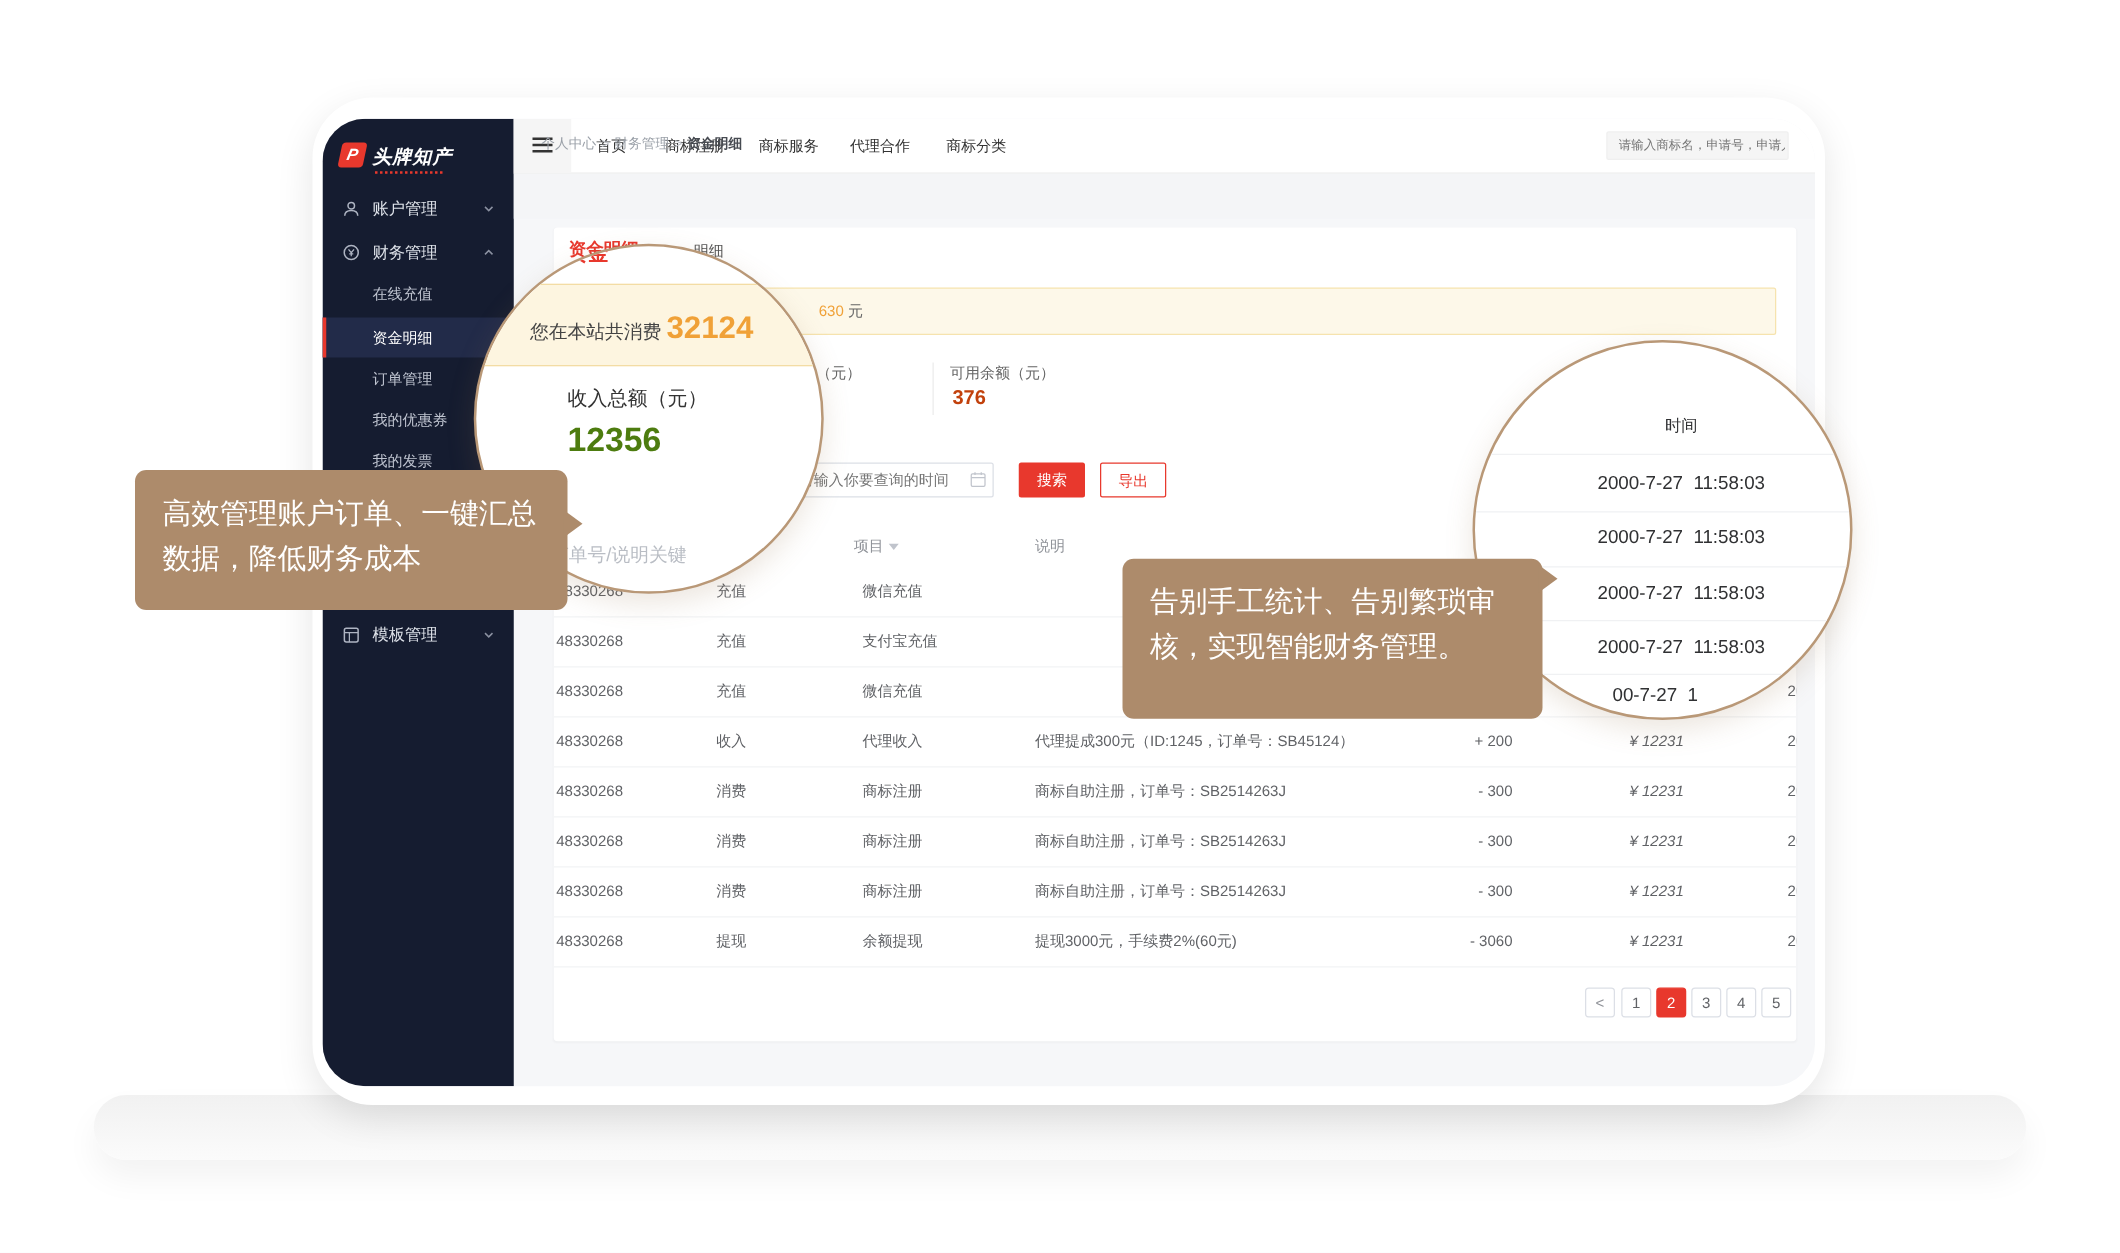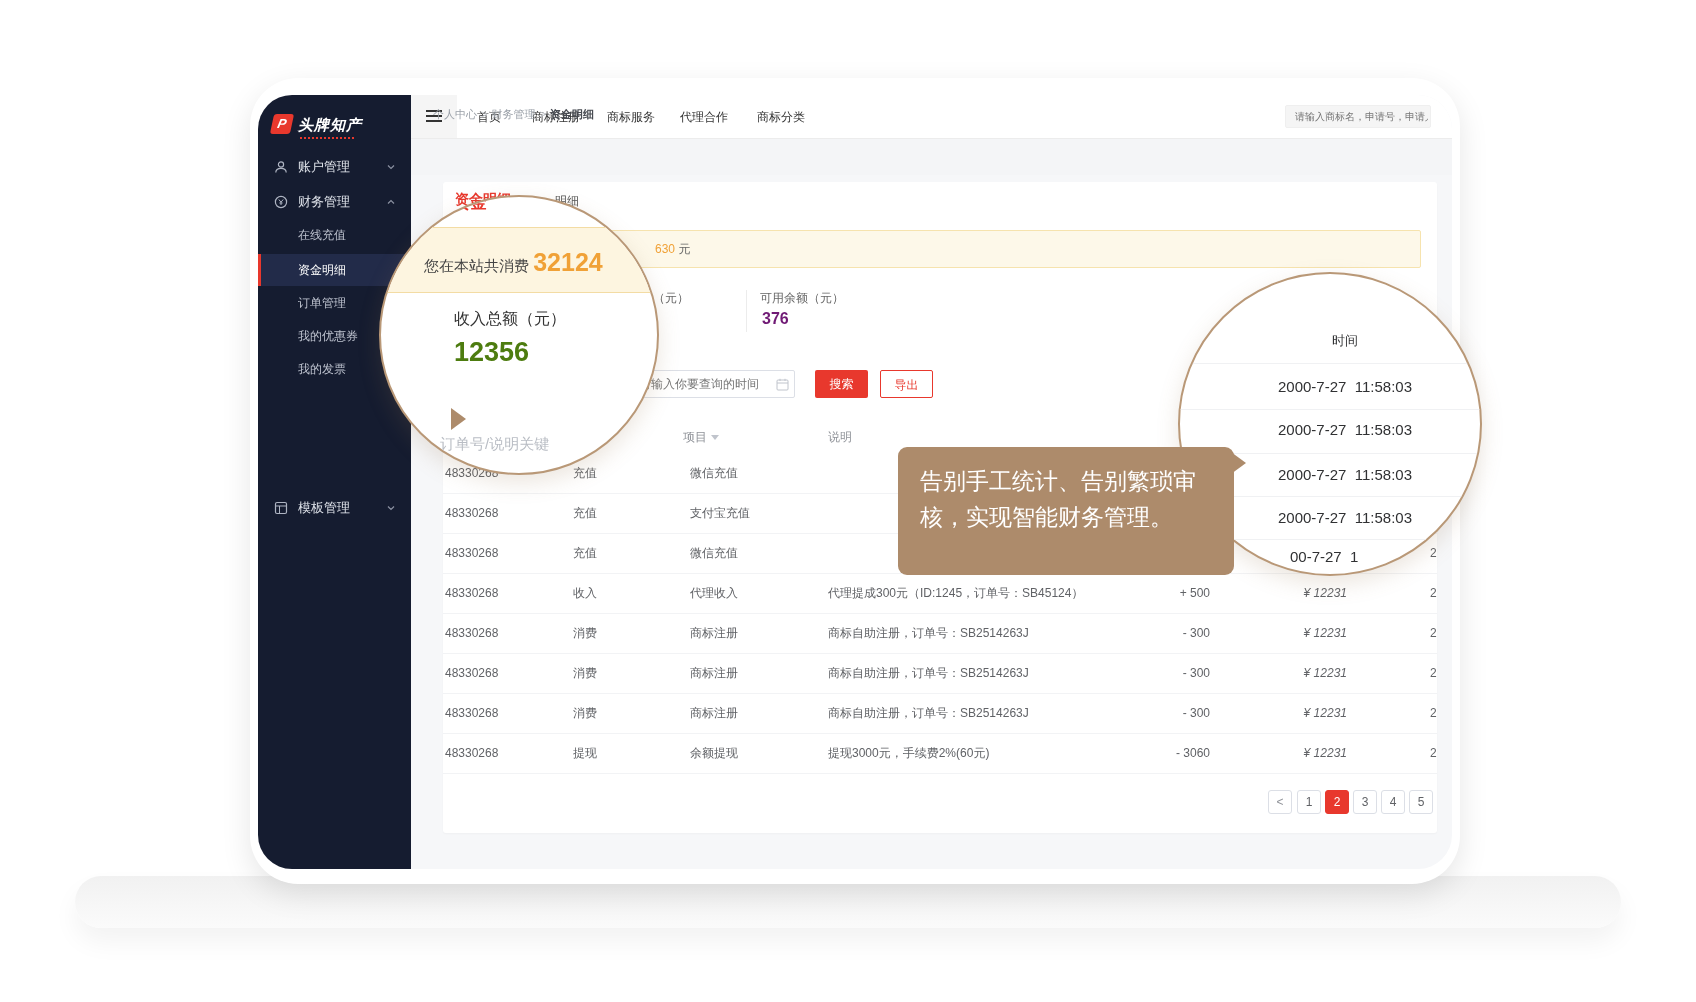--- a/index.html
+++ b/index.html
@@ -43,21 +43,21 @@
   
   .card{left:185px;top:87px;width:994px;height:651px;background:#fff;border-radius:3px;overflow:hidden;
         box-shadow:0 1px 2px rgba(0,0,0,.03);}
   .tab-active{left:12px;top:9px;color:#e8382d;font-size:14px;font-weight:bold;cursor:pointer;}
   .tab-other{left:112px;top:11px;color:#555;font-size:12px;cursor:pointer;}
   .banner{left:16px;top:48px;width:962px;height:38px;background:#fdf8e9;border:1px solid #f6e3ae;
           border-radius:2px;box-sizing:border-box;}
   .banner-rest{position:absolute;left:195px;top:10px;font-size:12px;color:#666;}
   .banner-rest b{color:#f0a137;font-weight:normal;}
   .stat-label{top:108px;font-size:12px;color:#666;}
-  .stat-value{top:128px;font-size:16px;font-weight:bold;color:#701a75;}
+  .stat-value{top:128px;font-size:16px;font-weight:bold;color:#c2410c;}
   .stat-div{left:303px;top:108px;width:1px;height:42px;background:#ececec;}
   .kw-input,.date-input{top:188px;height:28px;border:1px solid #dcdfe6;border-radius:2px;background:#fff;
           font-size:12px;color:#606266;box-sizing:border-box;padding-left:10px;font-family:inherit;outline:none;}
   .kw-input{left:2px;width:168px;}
   .date-input{left:185px;width:167px;}
   .cal-icon{left:333px;top:195px;width:13px;height:13px;}
   .btn{top:188px;width:53px;height:28px;border-radius:2px;font-size:12px;text-align:center;line-height:28px;cursor:pointer;}
   .btn-search{left:372px;background:#e8382d;color:#fff;}
   .btn-export{left:437px;background:#fff;color:#e8382d;border:1px solid #e8382d;box-sizing:border-box;}
   
@@ -251,21 +251,21 @@
             <span class="td c4"></span>
             <span class="td c5"></span>
             <span class="td c6"></span>
             <span class="td c7">2000-7-27  11:58:03</span>
         </div>
         <div class="tr">
           <span class="td c1">48330268</span>
             <span class="td c2">收入</span>
             <span class="td c3">代理收入</span>
             <span class="td c4">代理提成300元（ID:1245，订单号：SB45124）</span>
-            <span class="td c5">+ 500</span>
+            <span class="td c5">+ 200</span>
             <span class="td c6">¥ 12231</span>
             <span class="td c7">2000-7-27  11:58:03</span>
         </div>
         <div class="tr">
           <span class="td c1">48330268</span>
             <span class="td c2">消费</span>
             <span class="td c3">商标注册</span>
             <span class="td c4">商标自助注册，订单号：SB2514263J</span>
             <span class="td c5">- 300</span>
             <span class="td c6">¥ 12231</span>
@@ -326,17 +326,18 @@
     <div class="abs dr-line" style="top:135px"></div>
     <div class="abs dr-date" style="top:147px">2000-7-27  11:58:03</div>
     <div class="abs dr-line" style="top:179px"></div>
     <div class="abs dr-date" style="top:192px">2000-7-27  11:58:03</div>
     <div class="abs dr-line" style="top:222px"></div>
     <div class="abs dr-date" style="top:235px">2000-7-27  11:58:03</div>
     <div class="abs dr-line" style="top:265px"></div>
     <div class="abs dr-date" style="top:274px;left:110px">00-7-27  1</div>
   </div>
 
+  <div class="abs callout co-left">高效管理账户订单、一键汇总数据，降低财务成本</div>
   <div class="abs co-arrow coa-left"></div>
   <div class="abs callout co-right">告别手工统计、告别繁琐审核，实现智能财务管理。</div>
   <div class="abs co-arrow coa-right"></div>
 
 </div>
 
 </body></html>

